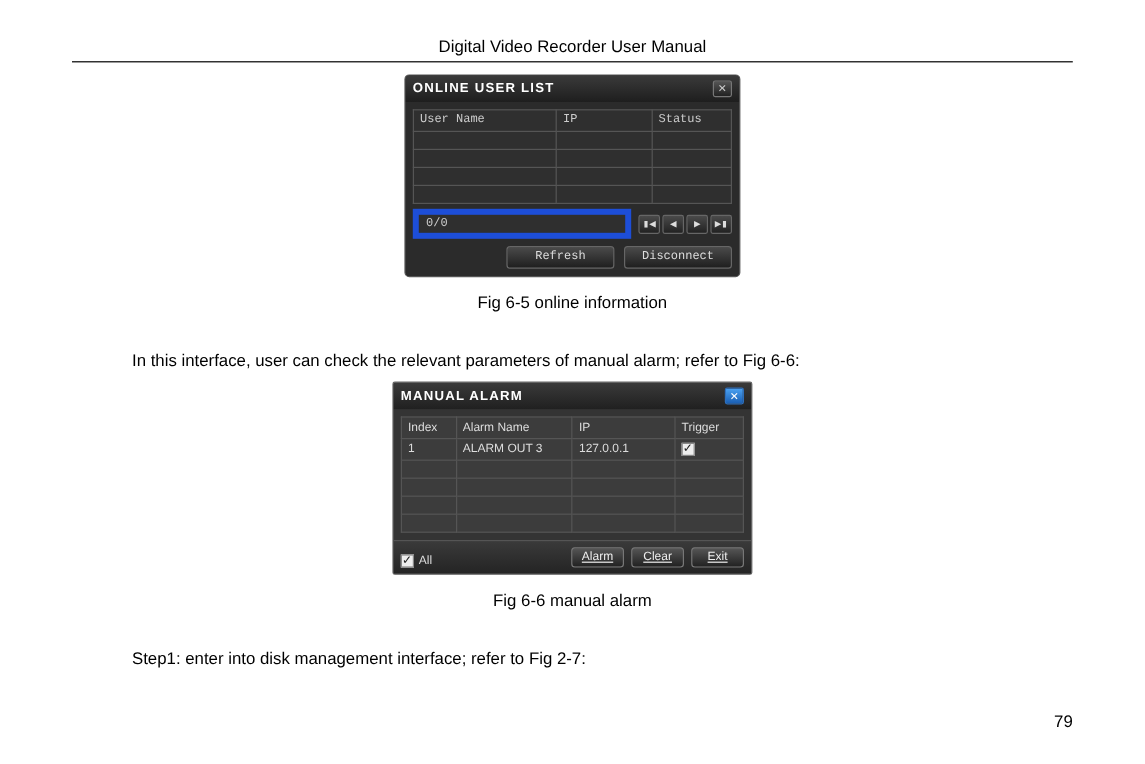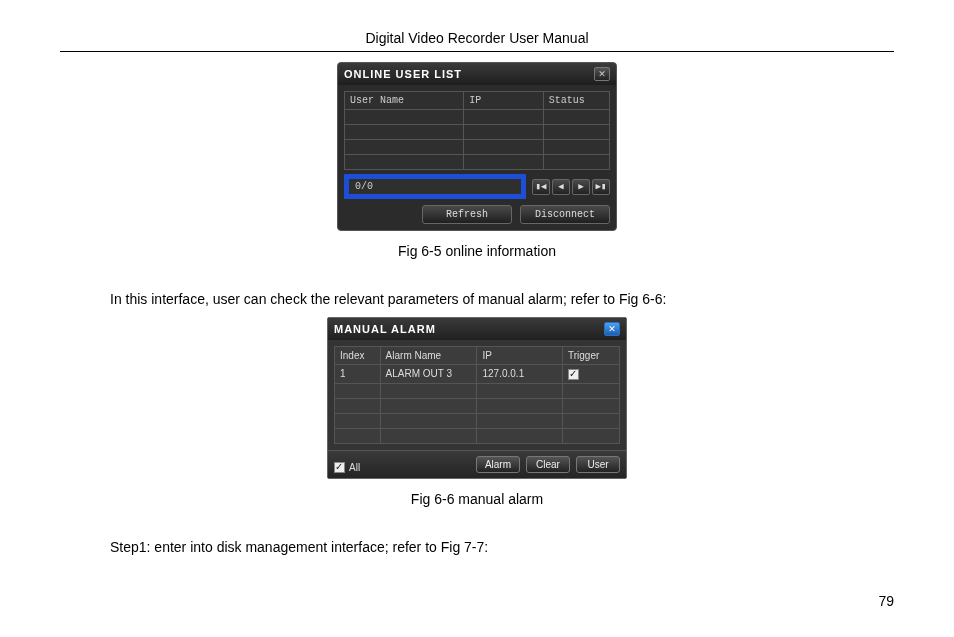--- a/index.html
+++ b/index.html
@@ -179,20 +179,21 @@
   .dlg2-actions { display: flex; gap: 6px; }
   .btn2 {
     min-width: 44px;
     padding: 2px 8px;
     background: linear-gradient(#555,#222);
     border: 1px solid #777;
     border-radius: 3px;
     color: #eee;
     font-size: 10px;
     text-align: center;
+    text-decoration: underline;
   }
 </style>
 </head>
 <body>
 
 <div class="doc-title">Digital Video Recorder User Manual</div>
 <hr class="hr">
 
 <div class="figure-block">
   <div class="dlg1">
@@ -299,22 +300,22 @@
         </table>
     </div>
     <div class="dlg2-footer">
       <div class="all-wrap">
         <span class="chk checked"></span>
         <span>All</span>
       </div>
       <div class="dlg2-actions">
         <span class="btn2">Alarm</span>
         <span class="btn2">Clear</span>
-        <span class="btn2">User</span>
+        <span class="btn2">Exit</span>
       </div>
     </div>
   </div>
   <div class="caption">Fig 6-6 manual alarm</div>
 </div>
 
-<div class="body-text">Step1: enter into disk management interface; refer to Fig 7-7:</div>
+<div class="body-text">Step1: enter into disk management interface; refer to Fig 2-7:</div>
 
 <div class="page-number">79</div>
 
 </body></html>

